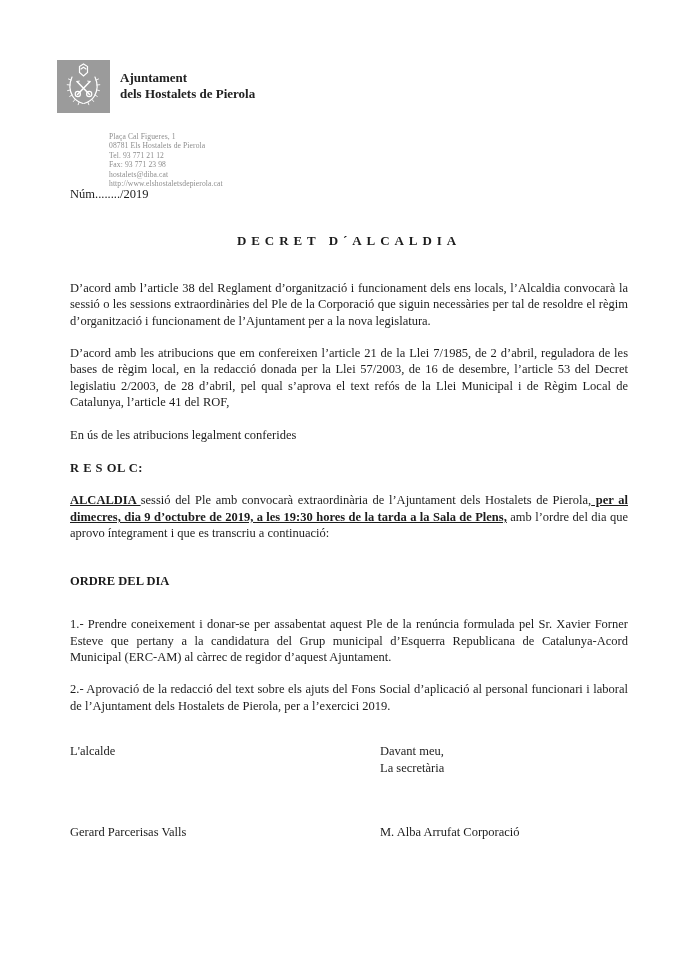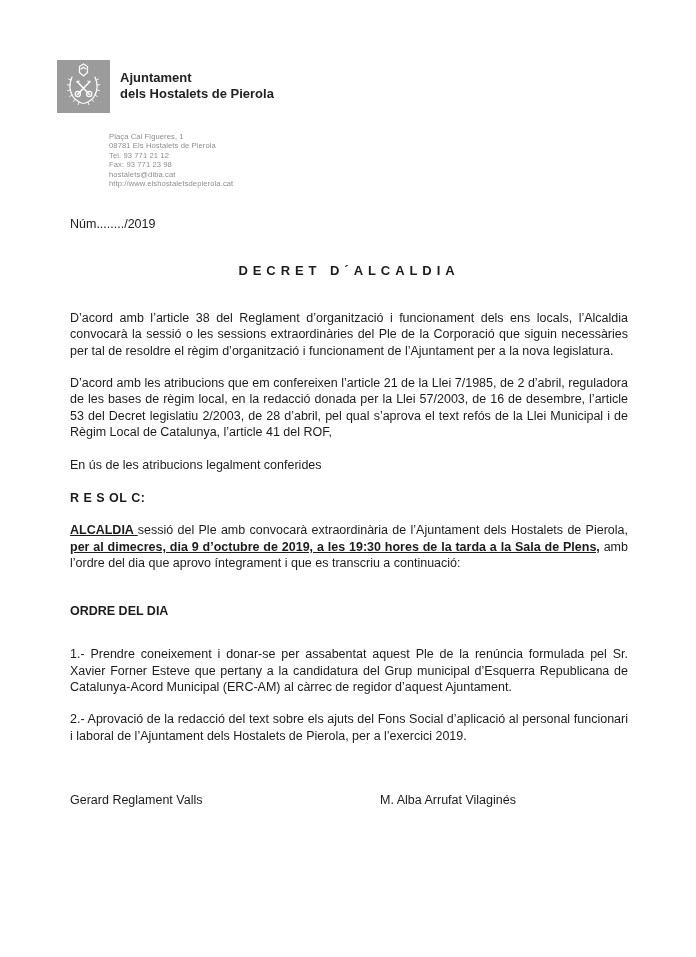--- a/index.html
+++ b/index.html
@@ -1,21 +1,21 @@
 <!DOCTYPE html>
 <html><head>
 <meta charset="utf-8">
 <style>
   html, body { margin: 0; padding: 0; background: #ffffff; }
   .page {
     position: relative;
     width: 696px;
     height: 957px;
     background: #ffffff;
-    font-family: Liberation Sans, sans-serif;
+    font-family: Liberation Serif, serif;
     color: #1c1c1c;
     overflow: hidden;
   }
   
   .logo-box {
     position: absolute;
     left: 57px; top: 60px;
     width: 53px; height: 53px;
   }
   .org-name {
@@ -30,21 +30,21 @@
     position: absolute;
     left: 109px; top: 132px;
     font-size: 7.6px;
     line-height: 9.4px;
     color: #8d8d8d;
     letter-spacing: 0.1px;
   }
   
   .content {
     position: absolute;
-    left: 70px; top: 216px;
+    left: 70px; top: 186px;
     width: 558px;
     font-size: 12.5px;
     line-height: 16.4px;
   }
   .content p, .content h1, .content h2 { margin: 0; padding: 0; font-size: 12.5px; font-weight: normal; }
   .just { text-align: justify; }
   .doc-title {
     margin-top: 31px !important;
     text-align: center;
     font-weight: bold !important;
@@ -126,20 +126,27 @@
 
     <p class="just mt-para"><span class="bu">ALCALDIA </span><span>sessió del Ple amb convocarà extraordinària de l’Ajuntament dels Hostalets de Pierola,</span><span class="bu"> per al dimecres, dia 9 d’octubre de 2019, a les 19:30 hores de la tarda a la Sala de Plens,</span><span> amb l’ordre del dia que aprovo íntegrament i que es transcriu a continuació:</span></p>
 
     <h2 class="agenda-heading">ORDRE DEL DIA</h2>
 
     <p class="just item1">1.- Prendre coneixement i donar-se per assabentat aquest Ple de la renúncia formulada pel Sr. Xavier Forner Esteve que pertany a la candidatura del Grup municipal d’Esquerra Republicana de Catalunya-Acord Municipal (ERC-AM) al càrrec de regidor d’aquest Ajuntament.</p>
 
     <p class="just mt-para">2.- Aprovació de la redacció del text sobre els ajuts del Fons Social d’aplicació al personal funcionari i laboral de l’Ajuntament dels Hostalets de Pierola, per a l’exercici 2019.</p>
 
 
+    <div class="sig-row">
+      <span class="left-col">L'alcalde</span>
+      <span class="right-col">
+        <span>Davant meu,</span><br>
+        <span>La secretària</span>
+      </span>
+    </div>
 
     <div class="sig-row names-row">
-      <span class="left-col">Gerard Reglament Valls</span>
-      <span class="right-col">M. Alba Arrufat Vilaginés</span>
+      <span class="left-col">Gerard Parcerisas Valls</span>
+      <span class="right-col">M. Alba Arrufat Corporació</span>
     </div>
 
   </div>
 </div>
 
 </body></html>

